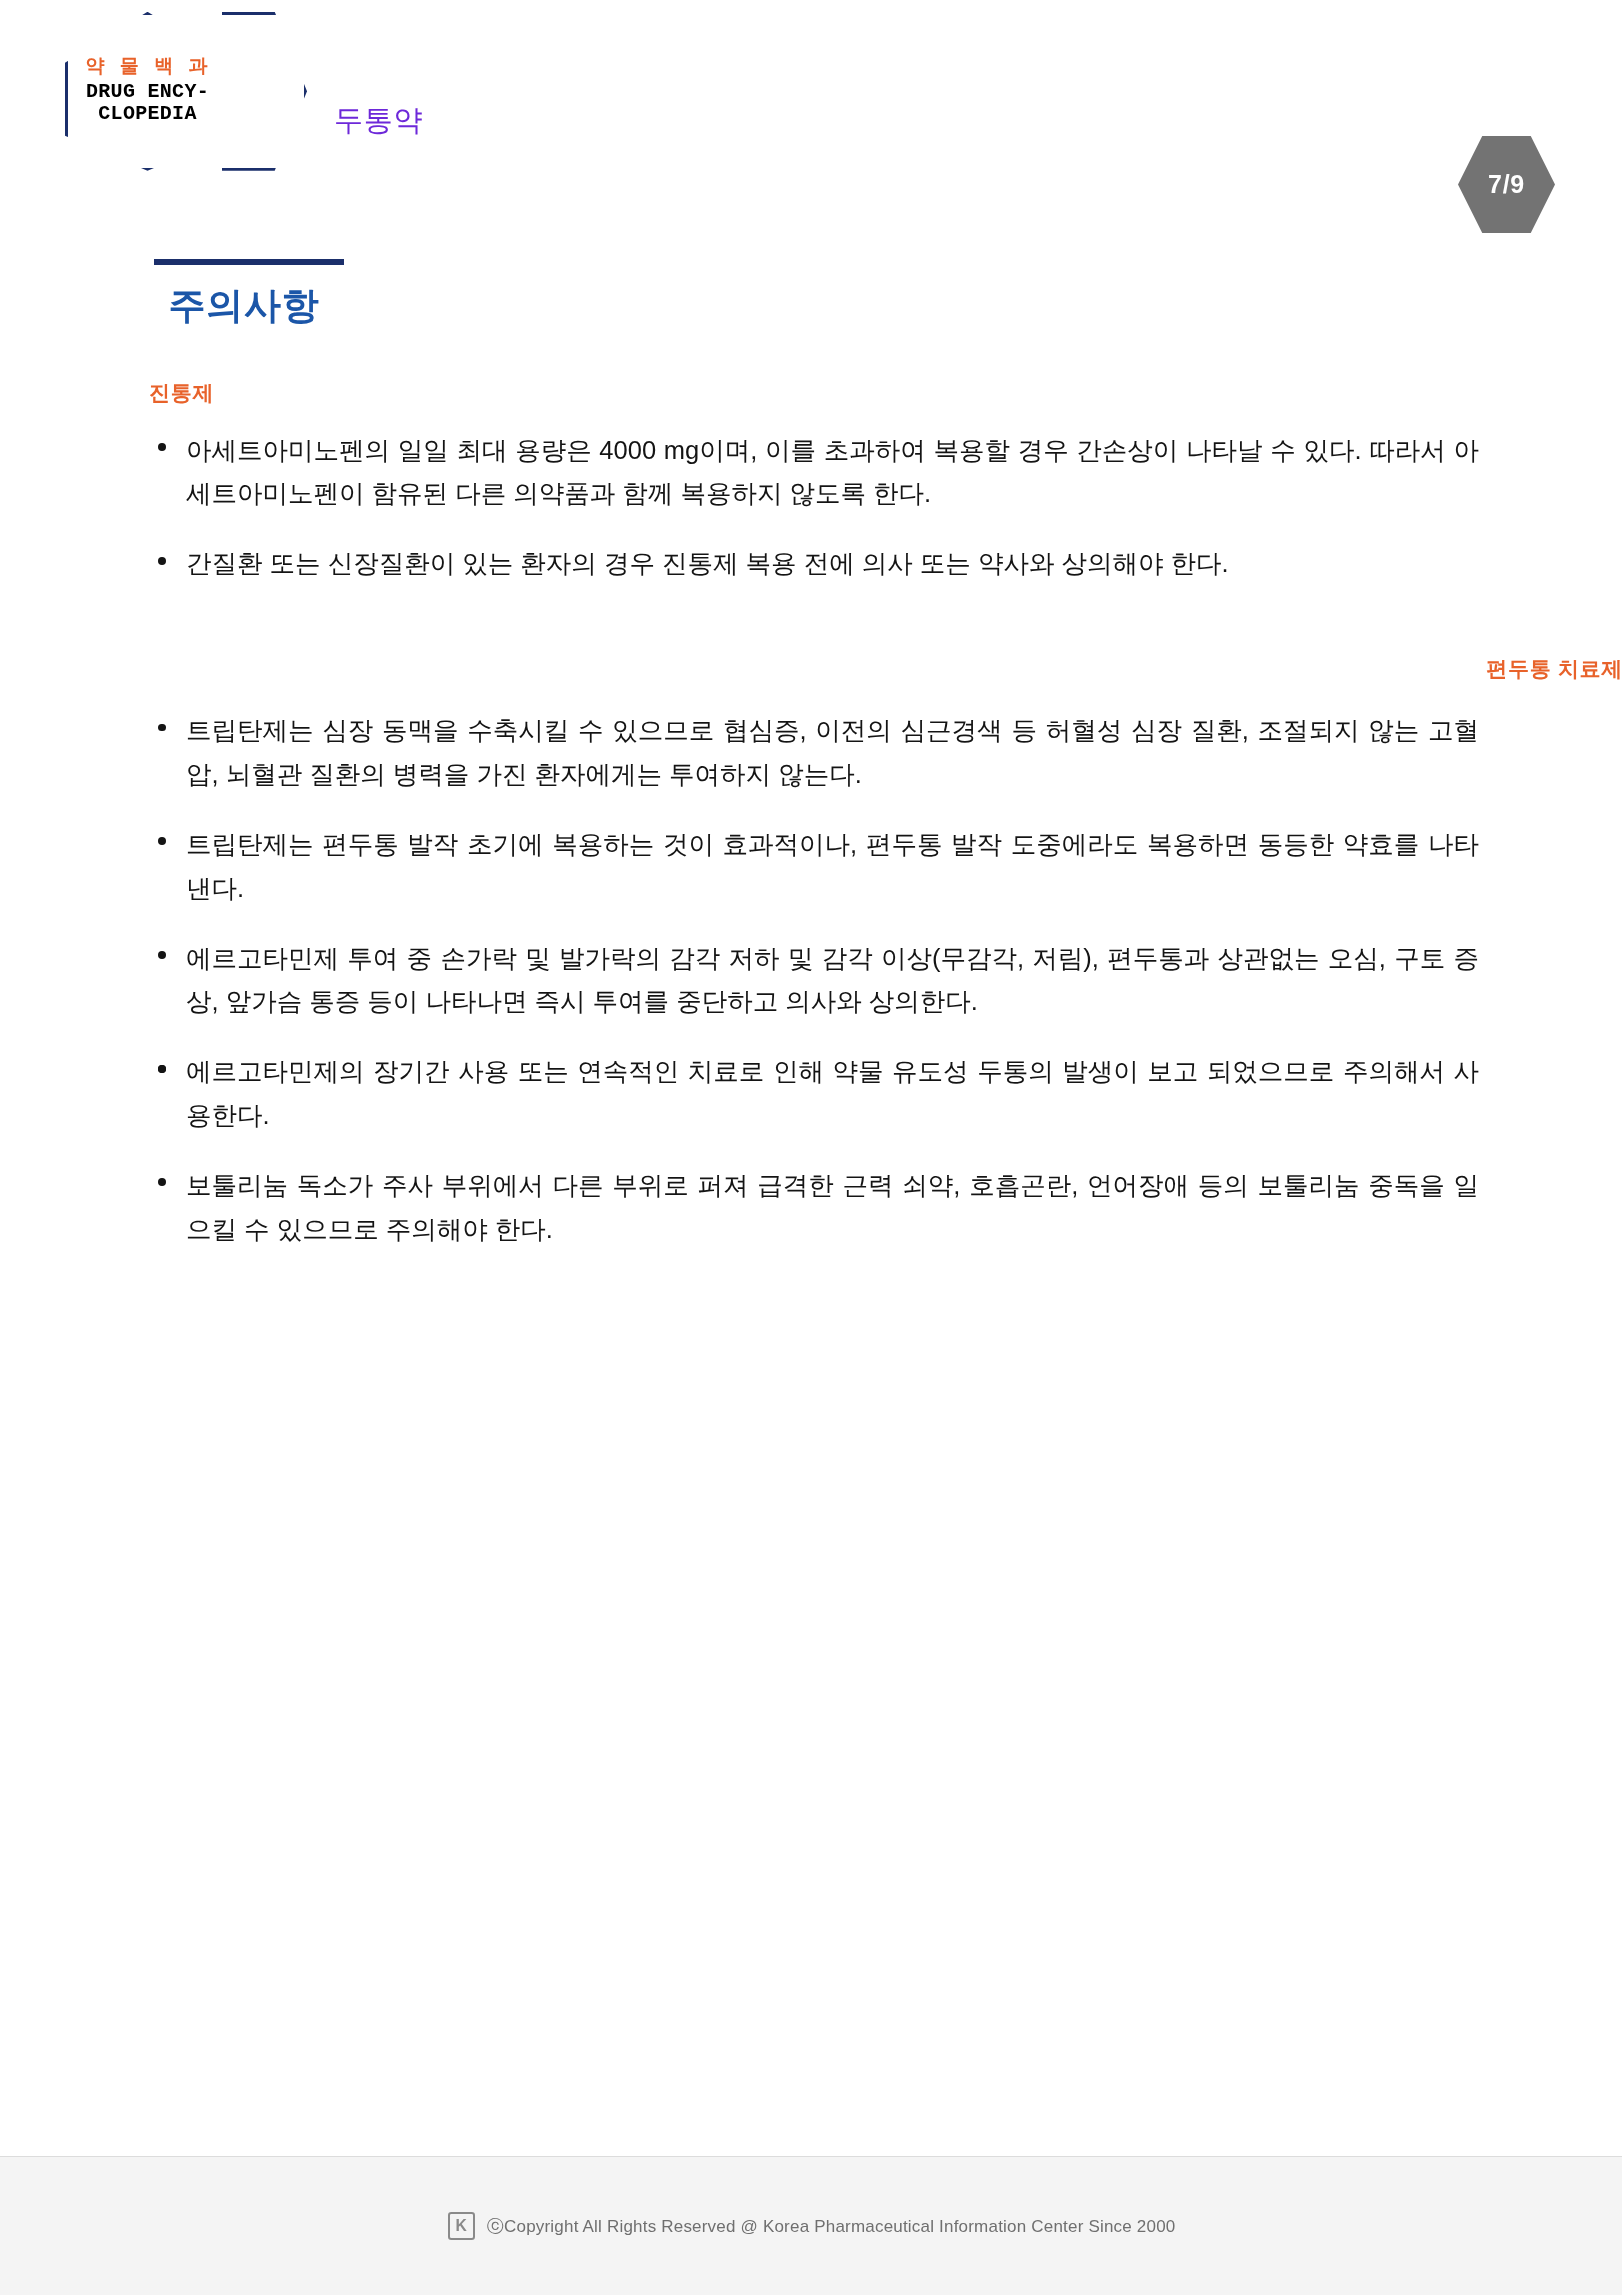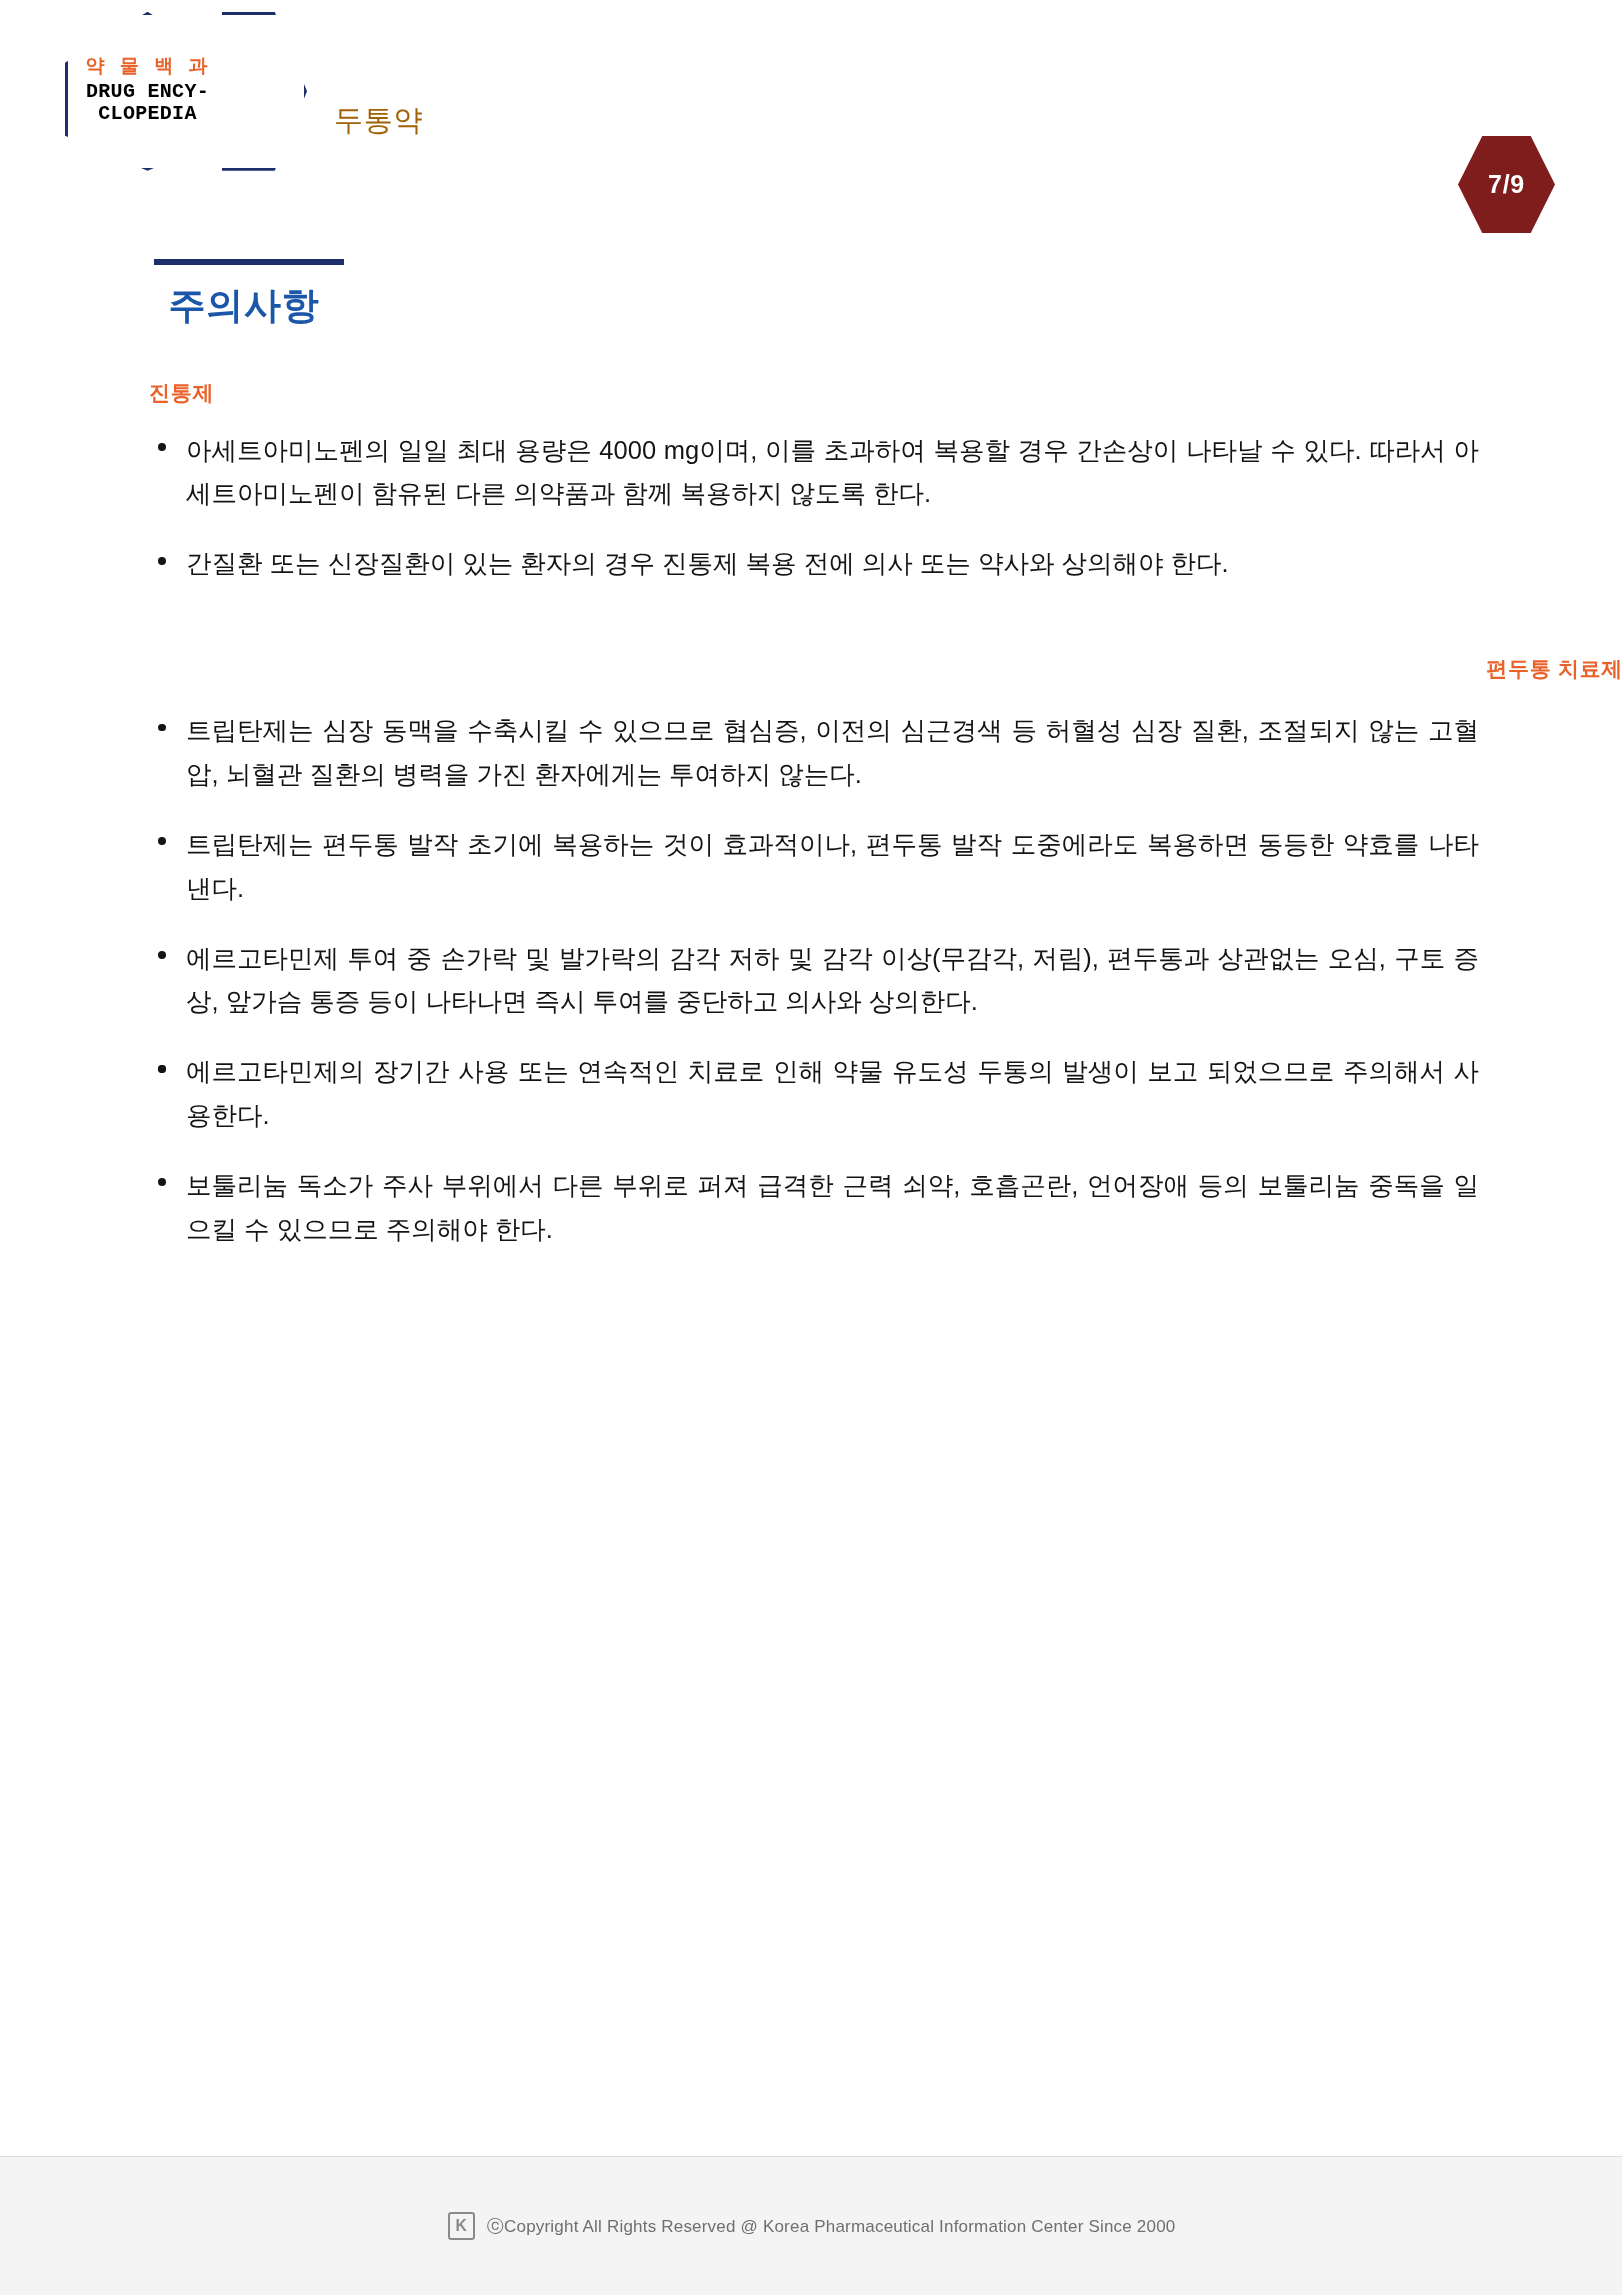--- a/index.html
+++ b/index.html
@@ -84,32 +84,32 @@
     border-bottom: 3.3px solid #1b2f6b;
     border-left: none;
     clip-path: polygon(0% 0%, 62% 0%, 100% 50%, 62% 100%, 0% 100%);
     background: #ffffff;
   }
   .header-title {
     position: absolute;
     left: 334px;
     top: 101px;
     font-size: 29px;
-    color: #a16207;
+    color: #6d28d9;
     font-weight: normal;
     letter-spacing: 0.7px;
   }
   
   .page-badge {
     position: absolute;
     right: 68px;
     top: 136px;
     width: 97px;
     height: 97px;
-    background: #7f1d1d;
+    background: #737373;
     clip-path: polygon(25% 0%, 75% 0%, 100% 50%, 75% 100%, 25% 100%, 0% 50%);
     display: flex;
     align-items: center;
     justify-content: center;
     color: #ffffff;
     font-size: 25px;
     font-weight: bold;
     letter-spacing: 0.7px;
   }
 

